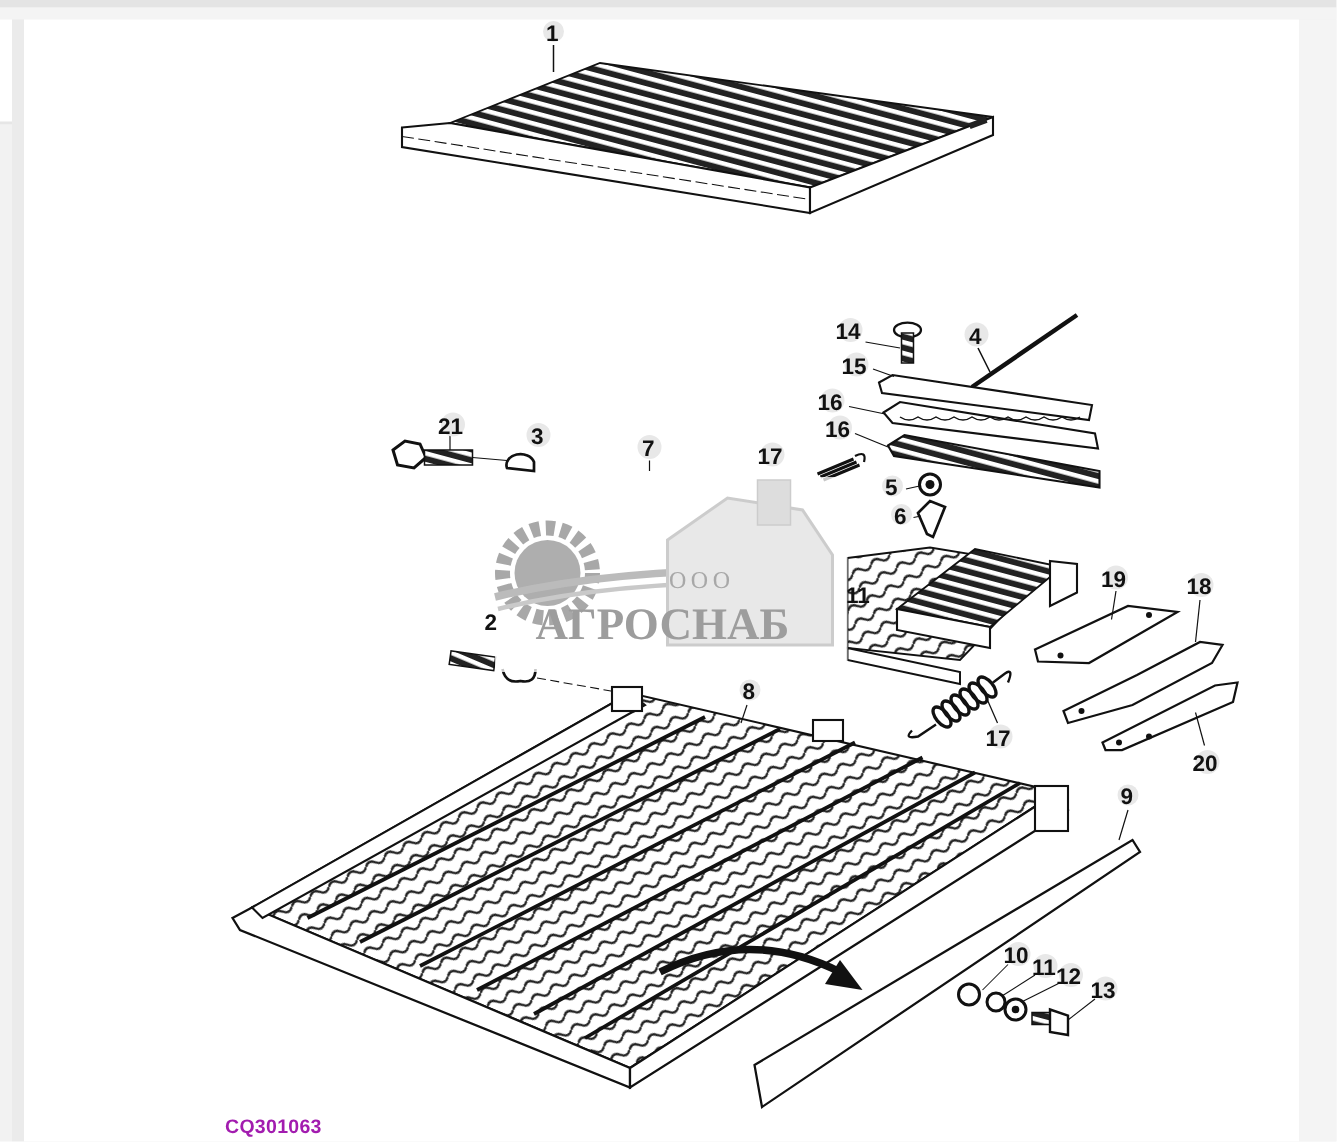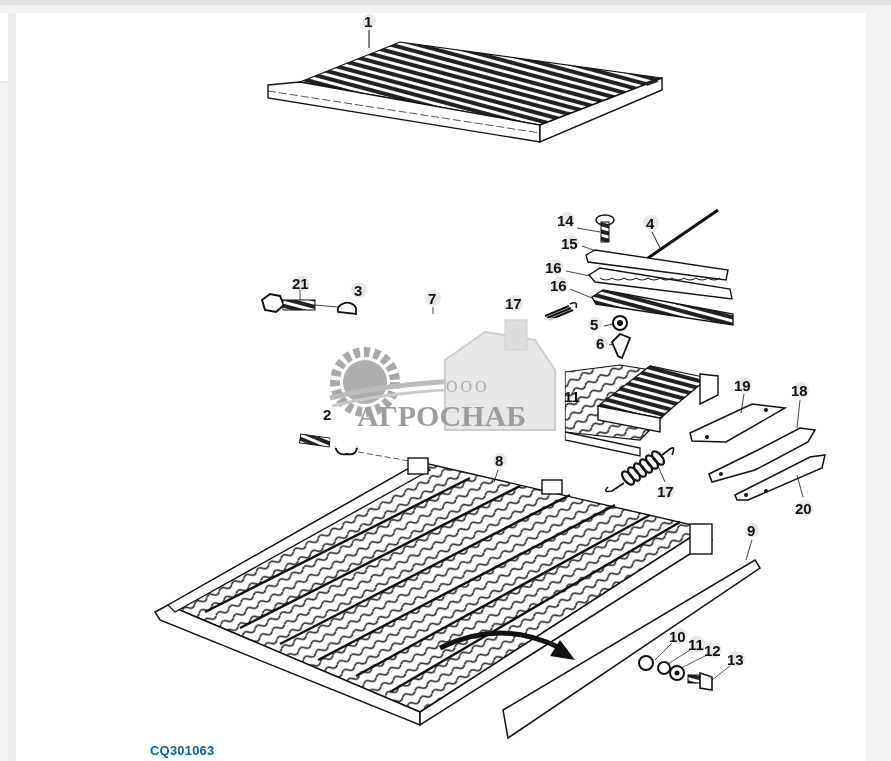--- a/index.html
+++ b/index.html
@@ -5,21 +5,21 @@
   html, body { margin:0; padding:0; }
   body { width:891px; height:761px; background:#f2f2f2; position:relative; overflow:hidden; font-family:"Liberation Sans", sans-serif; }
   .topbar { position:absolute; left:0; top:0; width:891px; height:5px; background:#e4e4e4; }
   .topbar2 { position:absolute; left:0; top:5px; width:891px; height:8px; background:#f4f4f4; }
   .left-panel { position:absolute; left:0; top:13px; width:8px; height:68px; background:#ffffff; border-bottom:2px solid #e6e6e6; }
   .left-rail { position:absolute; left:8px; top:13px; width:8px; height:748px; background:#ebebeb; }
   .right-rail { position:absolute; left:866px; top:13px; width:25px; height:748px; background:#f4f4f4; }
   .sheet { position:absolute; left:16px; top:13px; width:850px; height:748px; background:#ffffff; }
   svg.diagram { position:absolute; left:0; top:0; width:891px; height:761px; }
   .callout-text { font-family:"Liberation Sans", sans-serif; font-weight:bold; font-size:15px; fill:#111; }
-  .caption { position:absolute; left:150px; top:743px; font-size:13px; font-weight:bold; color:#0369a1; letter-spacing:0.2px; }
+  .caption { position:absolute; left:150px; top:743px; font-size:13px; font-weight:bold; color:#a21caf; letter-spacing:0.2px; }
   .watermark-ooo { font-family:"Liberation Serif", serif; font-size:16px; fill:#9a9a9a; letter-spacing:3px; }
   .watermark-name { font-family:"Liberation Serif", serif; font-size:30px; fill:#8c8c8c; font-weight:bold; }
 </style>
 </head>
 <body>
 
 <div class="topbar"></div>
 <div class="topbar2"></div>
 <div class="left-panel"></div>
 <div class="left-rail"></div>

